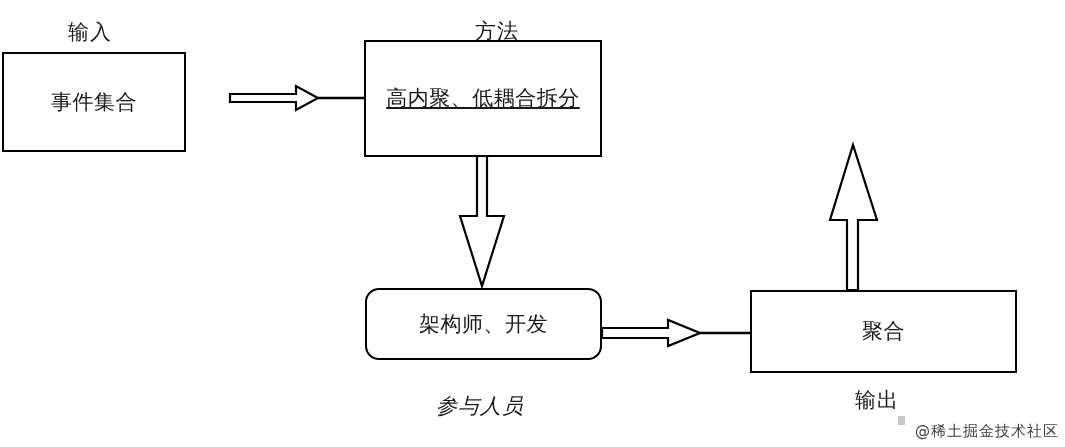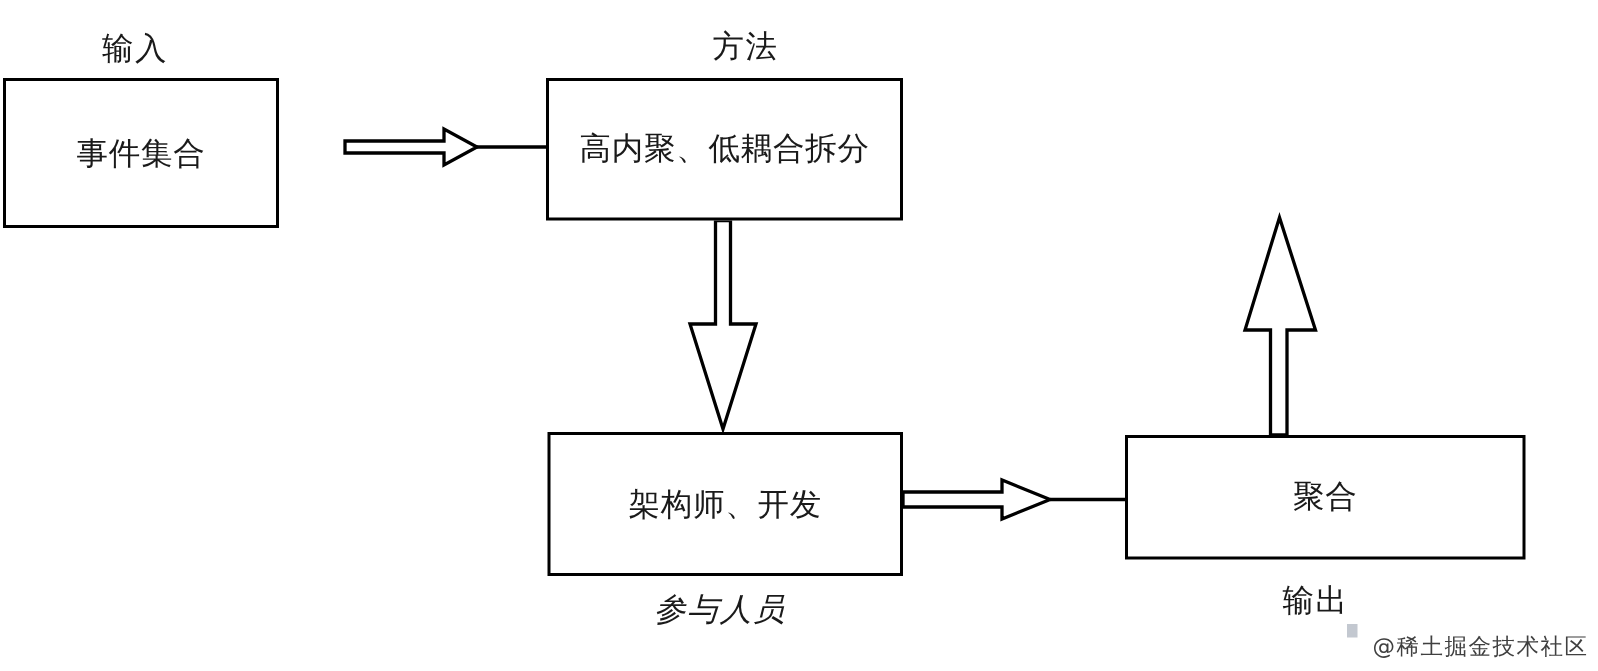--- a/index.html
+++ b/index.html
@@ -86,26 +86,26 @@
     <polygon points="602,328 668,328 668,320 700,333 668,346 668,338 602,338" fill="#ffffff" stroke="#000000" stroke-width="2.2" stroke-linejoin="miter"></polygon>
     <line x1="700" y1="333" x2="750" y2="333" stroke="#000000" stroke-width="2.4"></line>
 
     <polygon points="847,290 858,290 858,220 877,220 853,145 830,220 847,220" fill="#ffffff" stroke="#000000" stroke-width="2.2" stroke-linejoin="miter"></polygon>
   </svg>
 
   <div class="node" style="left:2px; top:52px; width:184px; height:100px;">
     <span class="line">事件集合</span>
   </div>
 
-  <div class="node" style="left:364px; top:52px; width:238px; height:95px;">
+  <div class="node" style="left:364px; top:40px; width:238px; height:117px;text-decoration:underline;">
     <span class="line">高内聚、低耦合拆分</span>
   </div>
 
 
-  <div class="node" style="left:365px; top:288px; width:237px; height:96px;">
+  <div class="node" style="left:365px; top:288px; width:237px; height:72px;border-radius:14px;">
     <span class="line">架构师、开发</span>
   </div>
 
   <div class="node" style="left:750px; top:290px; width:267px; height:83px;">
     <span class="line">聚合</span>
   </div>
 
   <div class="caption" style="left:90px; top:18px;">输入</div>
   <div class="caption" style="left:461px; top:17px;margin-left:36px;">方法</div>
   <div class="caption" style="left:480px; top:392px;font-style:italic;">参与人员</div>

